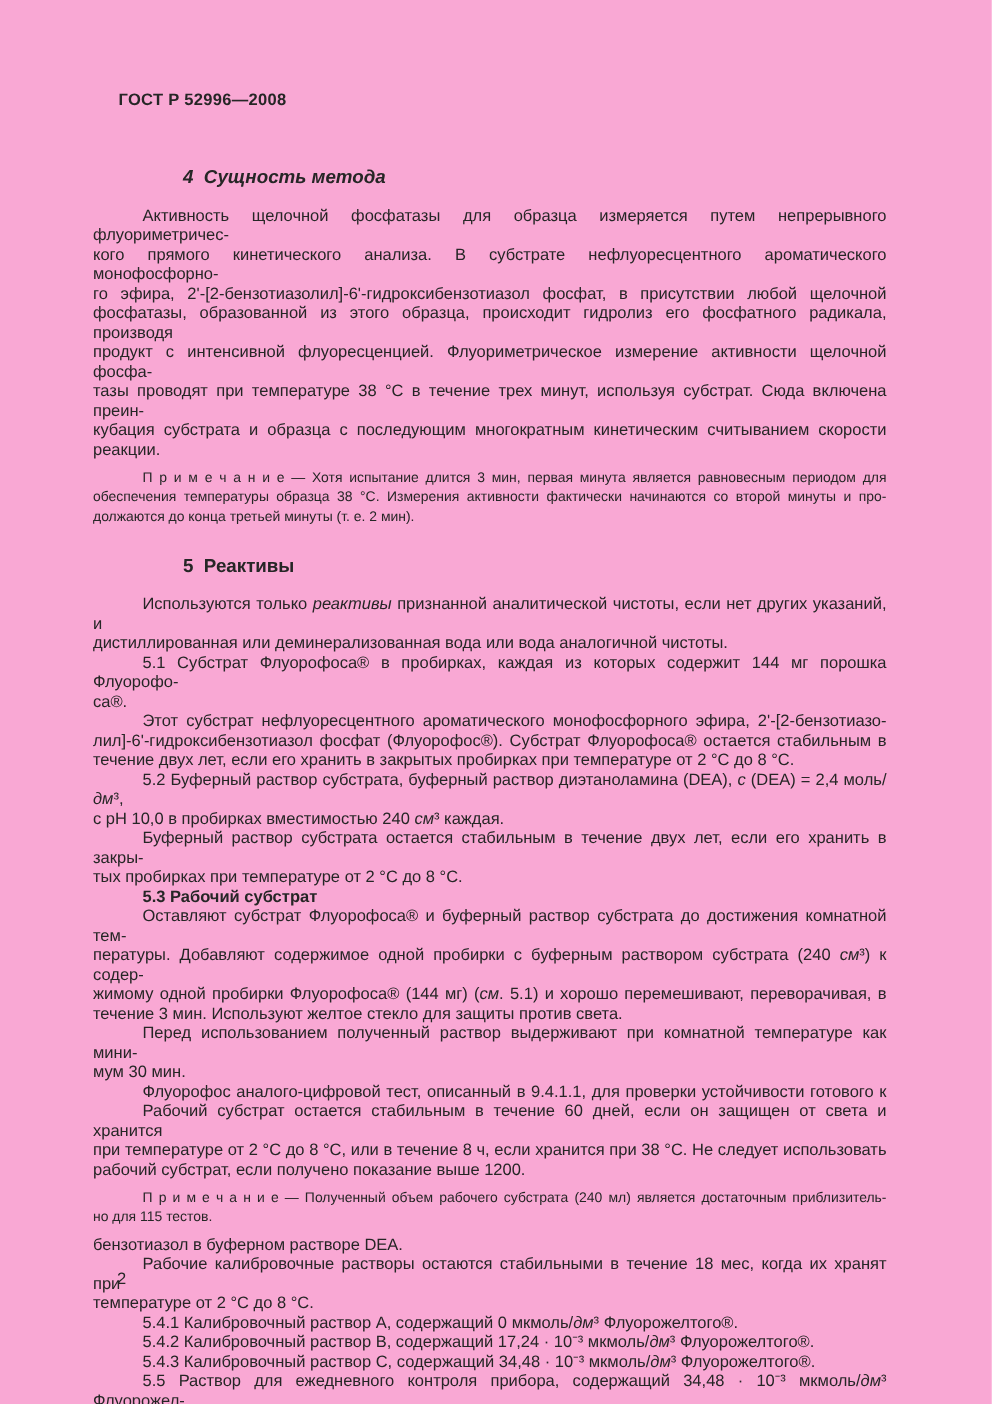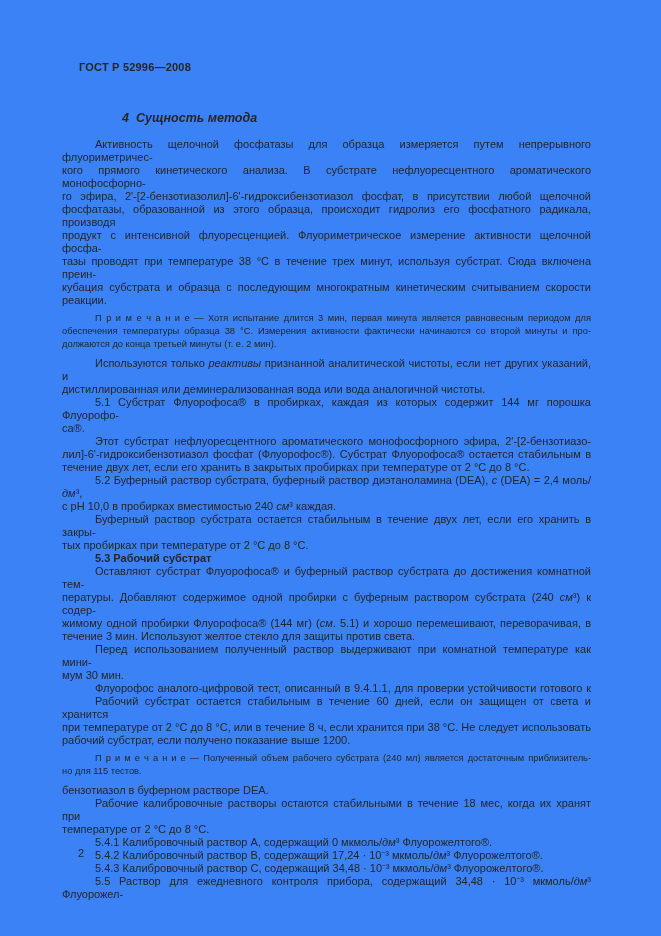--- a/index.html
+++ b/index.html
@@ -1,19 +1,19 @@
 <!DOCTYPE html>
 <html lang="ru"><head>
 <meta charset="utf-8">
 <style>
   html,body{margin:0;padding:0;}
   .page{
     position:relative;
     width:661px;height:936px;
-    background:#3b82f6;
+    background:#f9a8d4;
     color:#262626;
     font-family:"Liberation Sans", sans-serif;
     font-size:11px;line-height:13px;
     overflow:hidden;
   }
   .running-header{
     position:absolute;left:79px;top:61px;
     font-weight:bold;font-size:11px;letter-spacing:.2px;
   }
   .content{
@@ -63,20 +63,23 @@
         <div class="line"><span>фосфатазы, образованной из этого образца, происходит гидролиз его фосфатного радикала, производя</span></div>
         <div class="line"><span>продукт с интенсивной флуоресценцией. Флуориметрическое измерение активности щелочной фосфа-</span></div>
         <div class="line"><span>тазы проводят при температуре 38 °С в течение трех минут, используя субстрат. Сюда включена преин-</span></div>
         <div class="line"><span>кубация субстрата и образца с последующим многократным кинетическим считыванием скорости</span></div>
         <div class="line last"><span>реакции.</span></div>
       </div>
       <div class="block note">
         <div class="line first"><span>П р и м е ч а н и е — Хотя испытание длится 3 мин, первая минута является равновесным периодом для</span></div>
         <div class="line"><span>обеспечения температуры образца 38 °С. Измерения активности фактически начинаются со второй минуты и про-</span></div>
         <div class="line last"><span>должаются до конца третьей минуты (т. е. 2 мин).</span></div>
+      </div>
+      <div class="block h">
+        <div class="line first last"><span>5  Реактивы</span></div>
       </div>
       <div class="block p">
         <div class="line first"><span>Используются только </span><i>реактивы</i><span> признанной аналитической чистоты, если нет других указаний, и</span></div>
         <div class="line last"><span>дистиллированная или деминерализованная вода или вода аналогичной чистоты.</span></div>
       </div>
       <div class="block p">
         <div class="line first"><span>5.1 Субстрат Флуорофоса® в пробирках, каждая из которых содержит 144 мг порошка Флуорофо-</span></div>
         <div class="line last"><span>са®.</span></div>
       </div>
       <div class="block p">

